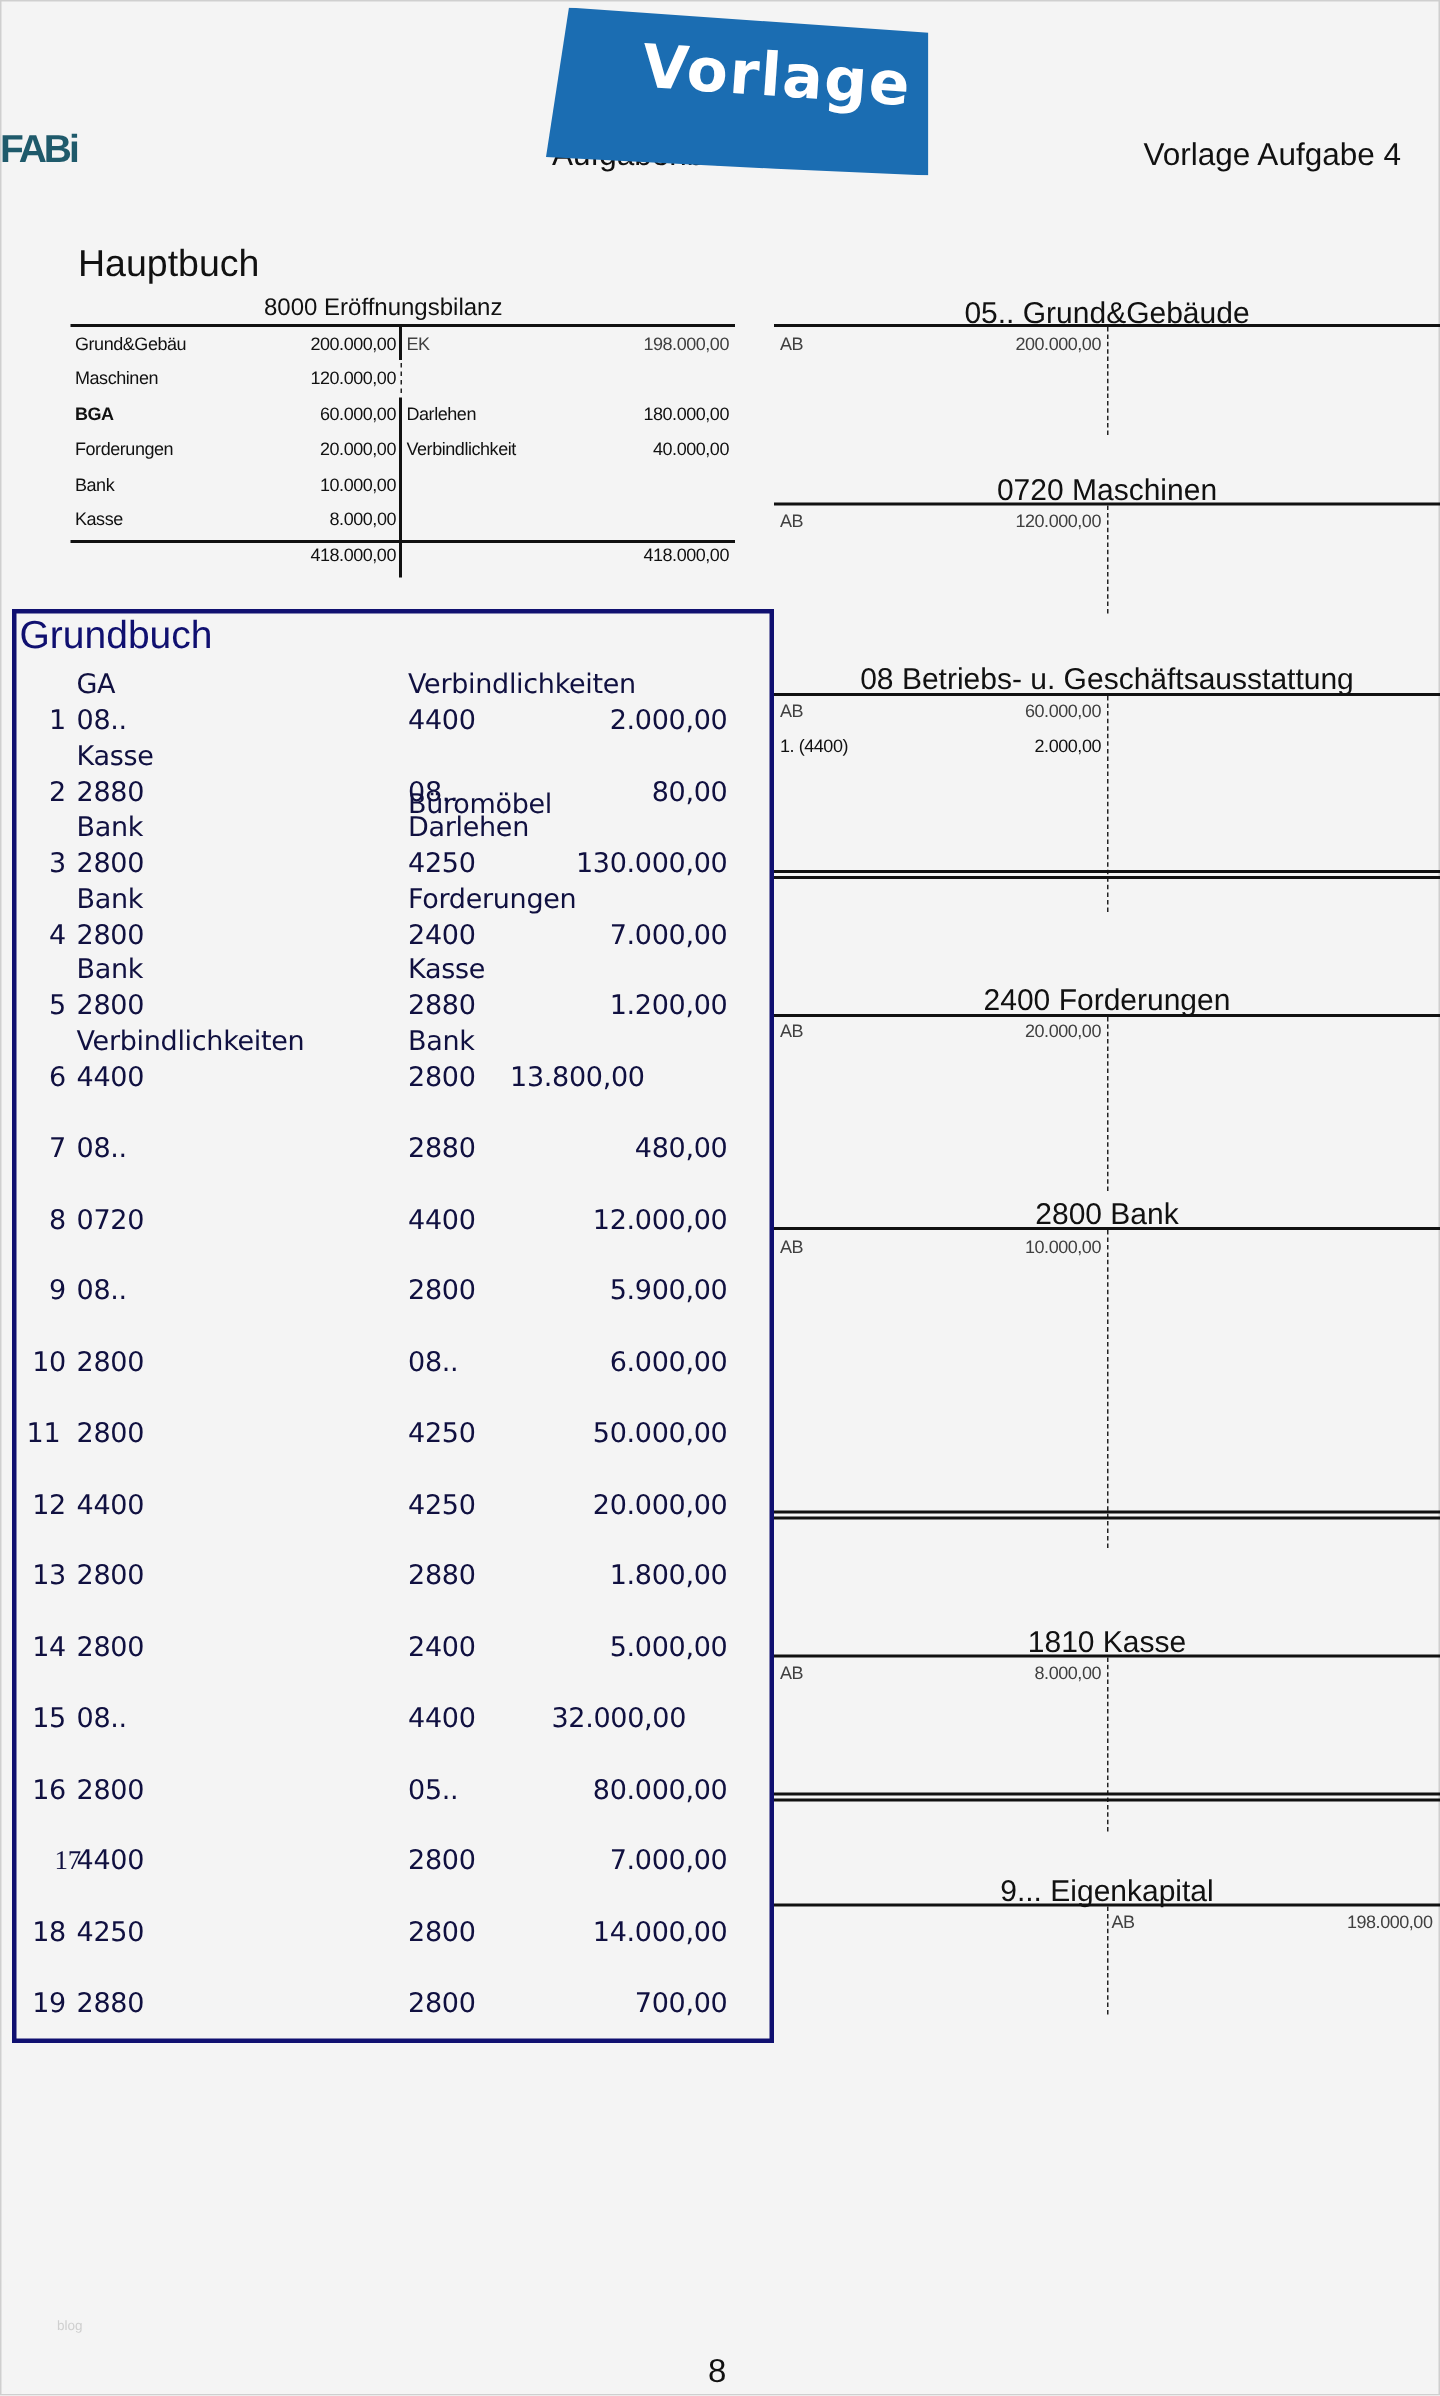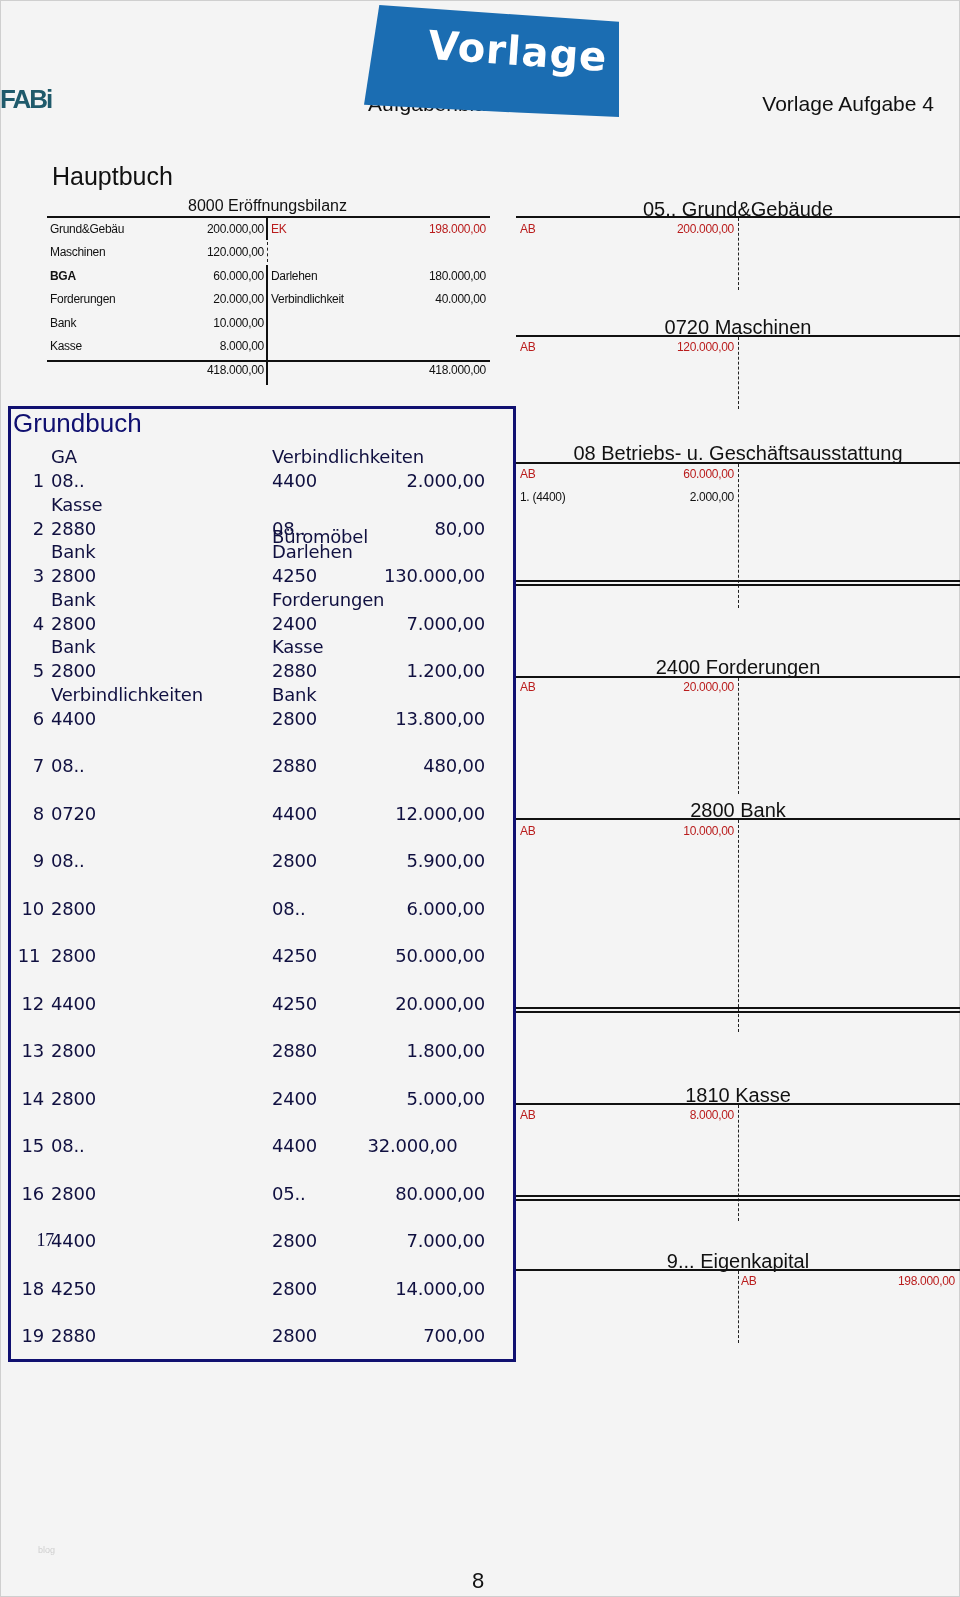--- a/index.html
+++ b/index.html
@@ -21,27 +21,27 @@
     }
     .banner-text {
       position:absolute; left:428px; top:28px; font-size:40px; font-weight:bold; color:#fff;
       transform:rotate(4deg); font-family:"DejaVu Sans", sans-serif; letter-spacing:1px;
     }
 
     
     .hb-title { left:52px; top:162px; font-size:25px; color:#111; }
 
     
-    .eb-title { left:188px; top:197px; font-size:16px; }
+    .eb-title { left:176px; top:197px; font-size:16px; }
     .hline { position:absolute; height:2px; background:#111; }
     .vline { position:absolute; width:2px; background:#111; }
     .vdot { position:absolute; width:0; border-left:1px dashed #222; }
     .cell { position:absolute; font-size:12px; white-space:nowrap; letter-spacing:-0.3px; }
     .num { text-align:right; }
-    .red { color:#b91c1c; }
+    .red { color:#404040; }
 
     
     .t-title { position:absolute; font-size:20px; text-align:center; width:440px; left:518px; }
 
     
     .gb-box { position:absolute; left:8px; top:406px; width:508px; height:956px; border:3px solid #101070; box-sizing:border-box; }
     .gb-title { left:13px; top:408px; font-size:26px; color:#101070; }
     .gb { position:absolute; font-size:18px; color:#101040; white-space:nowrap; font-family:"DejaVu Sans", sans-serif; letter-spacing:-0.2px; }
 
     .blog { left:38px; top:1545px; font-size:9px; color:#cfcfcf; }
@@ -188,21 +188,21 @@
     <div class="gb" style="left:272px; top:636px;">Kasse</div>
     <div class="gb" style="left:14px; top:660px; width:30px; text-align:right;">5</div>
     <div class="gb" style="left:51px; top:660px;">2800</div>
     <div class="gb" style="left:272px; top:660px;">2880</div>
     <div class="gb" style="left:340px; top:660px; width:145px; text-align:right;">1.200,00</div>
     <div class="gb" style="left:51px; top:683.5px;">Verbindlichkeiten</div>
     <div class="gb" style="left:272px; top:683.5px;">Bank</div>
     <div class="gb" style="left:14px; top:707.5px; width:30px; text-align:right;">6</div>
     <div class="gb" style="left:51px; top:707.5px;">4400</div>
     <div class="gb" style="left:272px; top:707.5px;">2800</div>
-    <div class="gb" style="left:340px; top:707.5px; width:145px; text-align:right;">13.800,00</div>
+    <div class="gb" style="left:340px; top:707.5px; width:145px; ">13.800,00</div>
     <div class="gb" style="left:14px; top:755px; width:30px; text-align:right;">7</div>
     <div class="gb" style="left:51px; top:755px;">08..</div>
     <div class="gb" style="left:272px; top:755px;">2880</div>
     <div class="gb" style="left:340px; top:755px; width:145px; text-align:right;">480,00</div>
     <div class="gb" style="left:14px; top:802.5px; width:30px; text-align:right;">8</div>
     <div class="gb" style="left:51px; top:802.5px;">0720</div>
     <div class="gb" style="left:272px; top:802.5px;">4400</div>
     <div class="gb" style="left:340px; top:802.5px; width:145px; text-align:right;">12.000,00</div>
     <div class="gb" style="left:14px; top:850px; width:30px; text-align:right;">9</div>
     <div class="gb" style="left:51px; top:850px;">08..</div>

